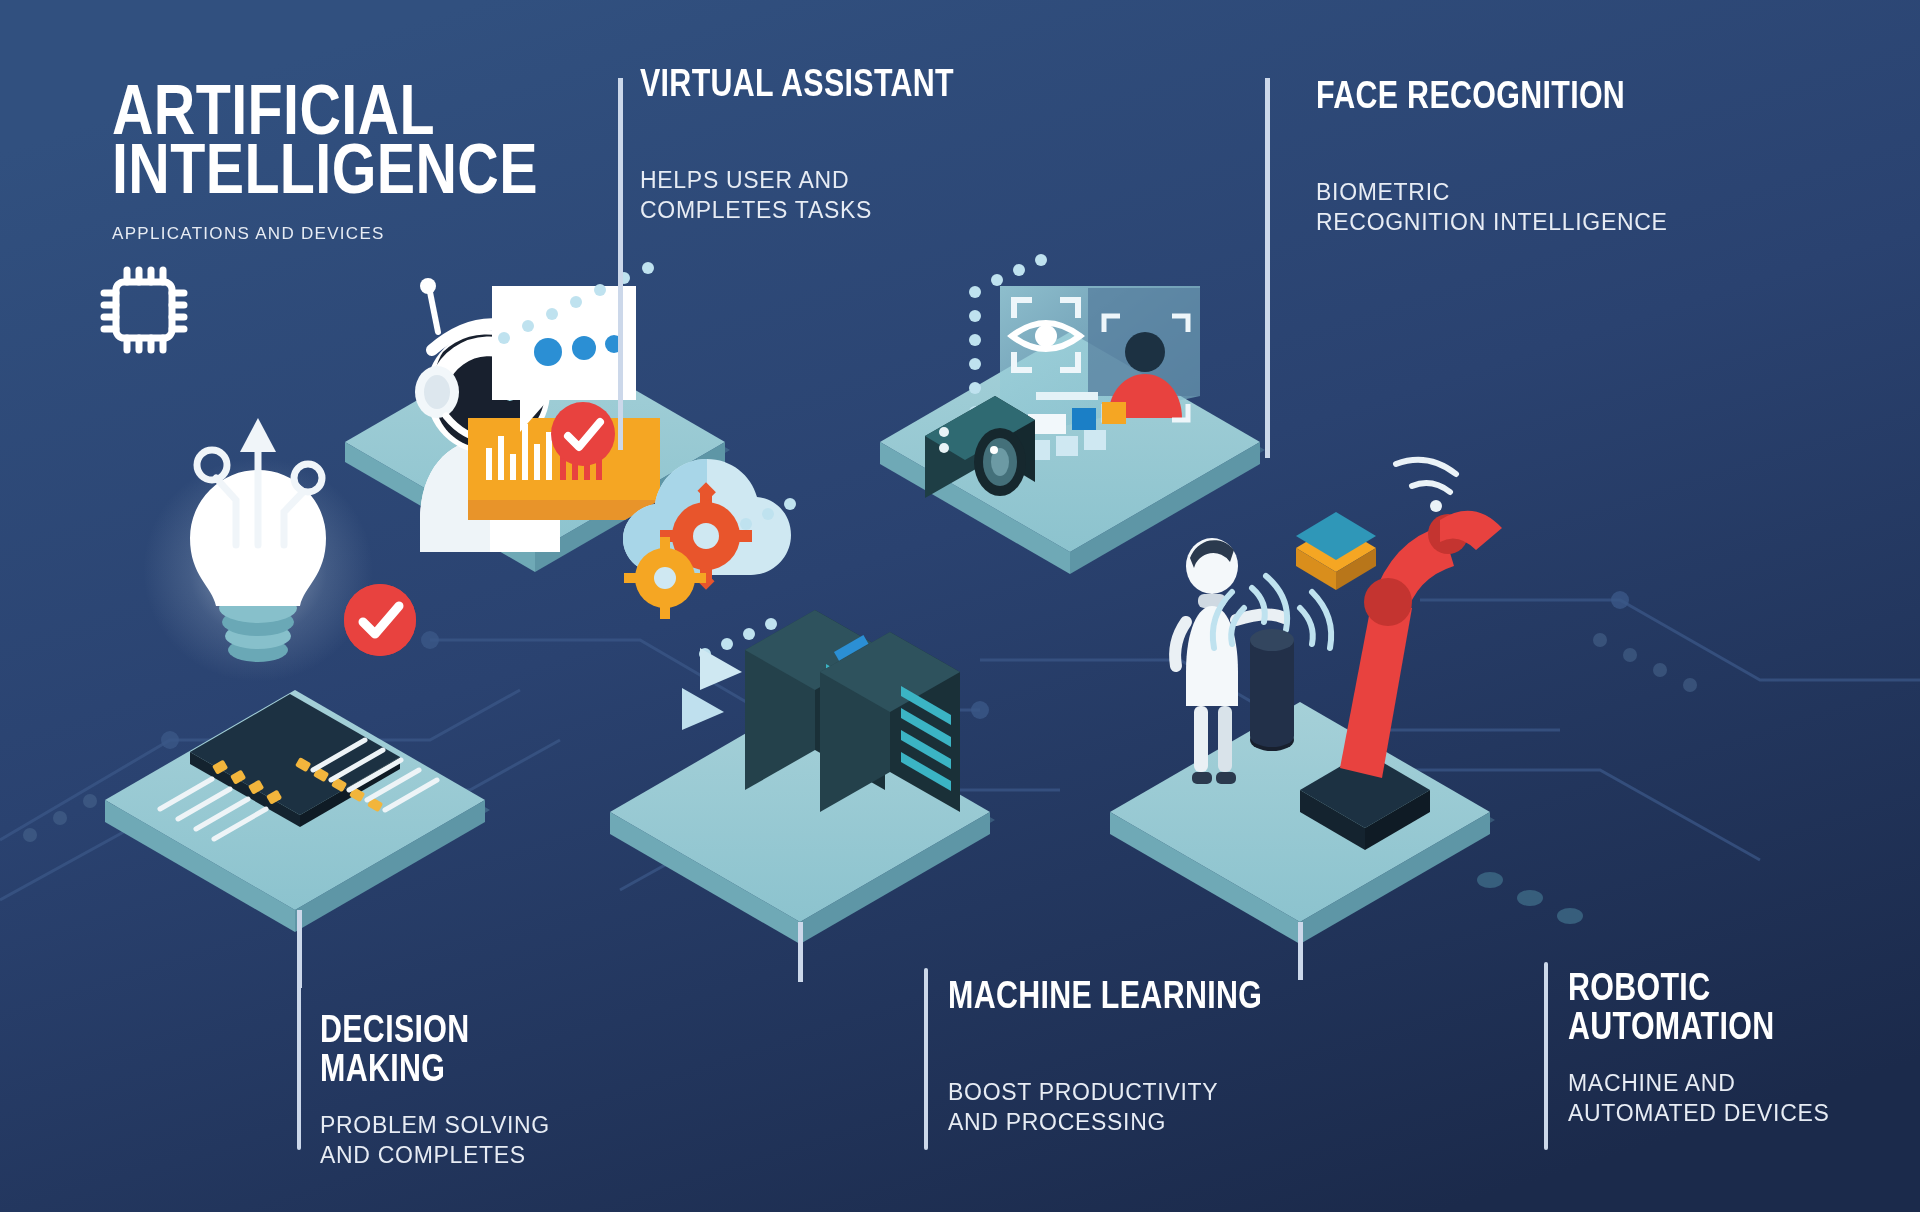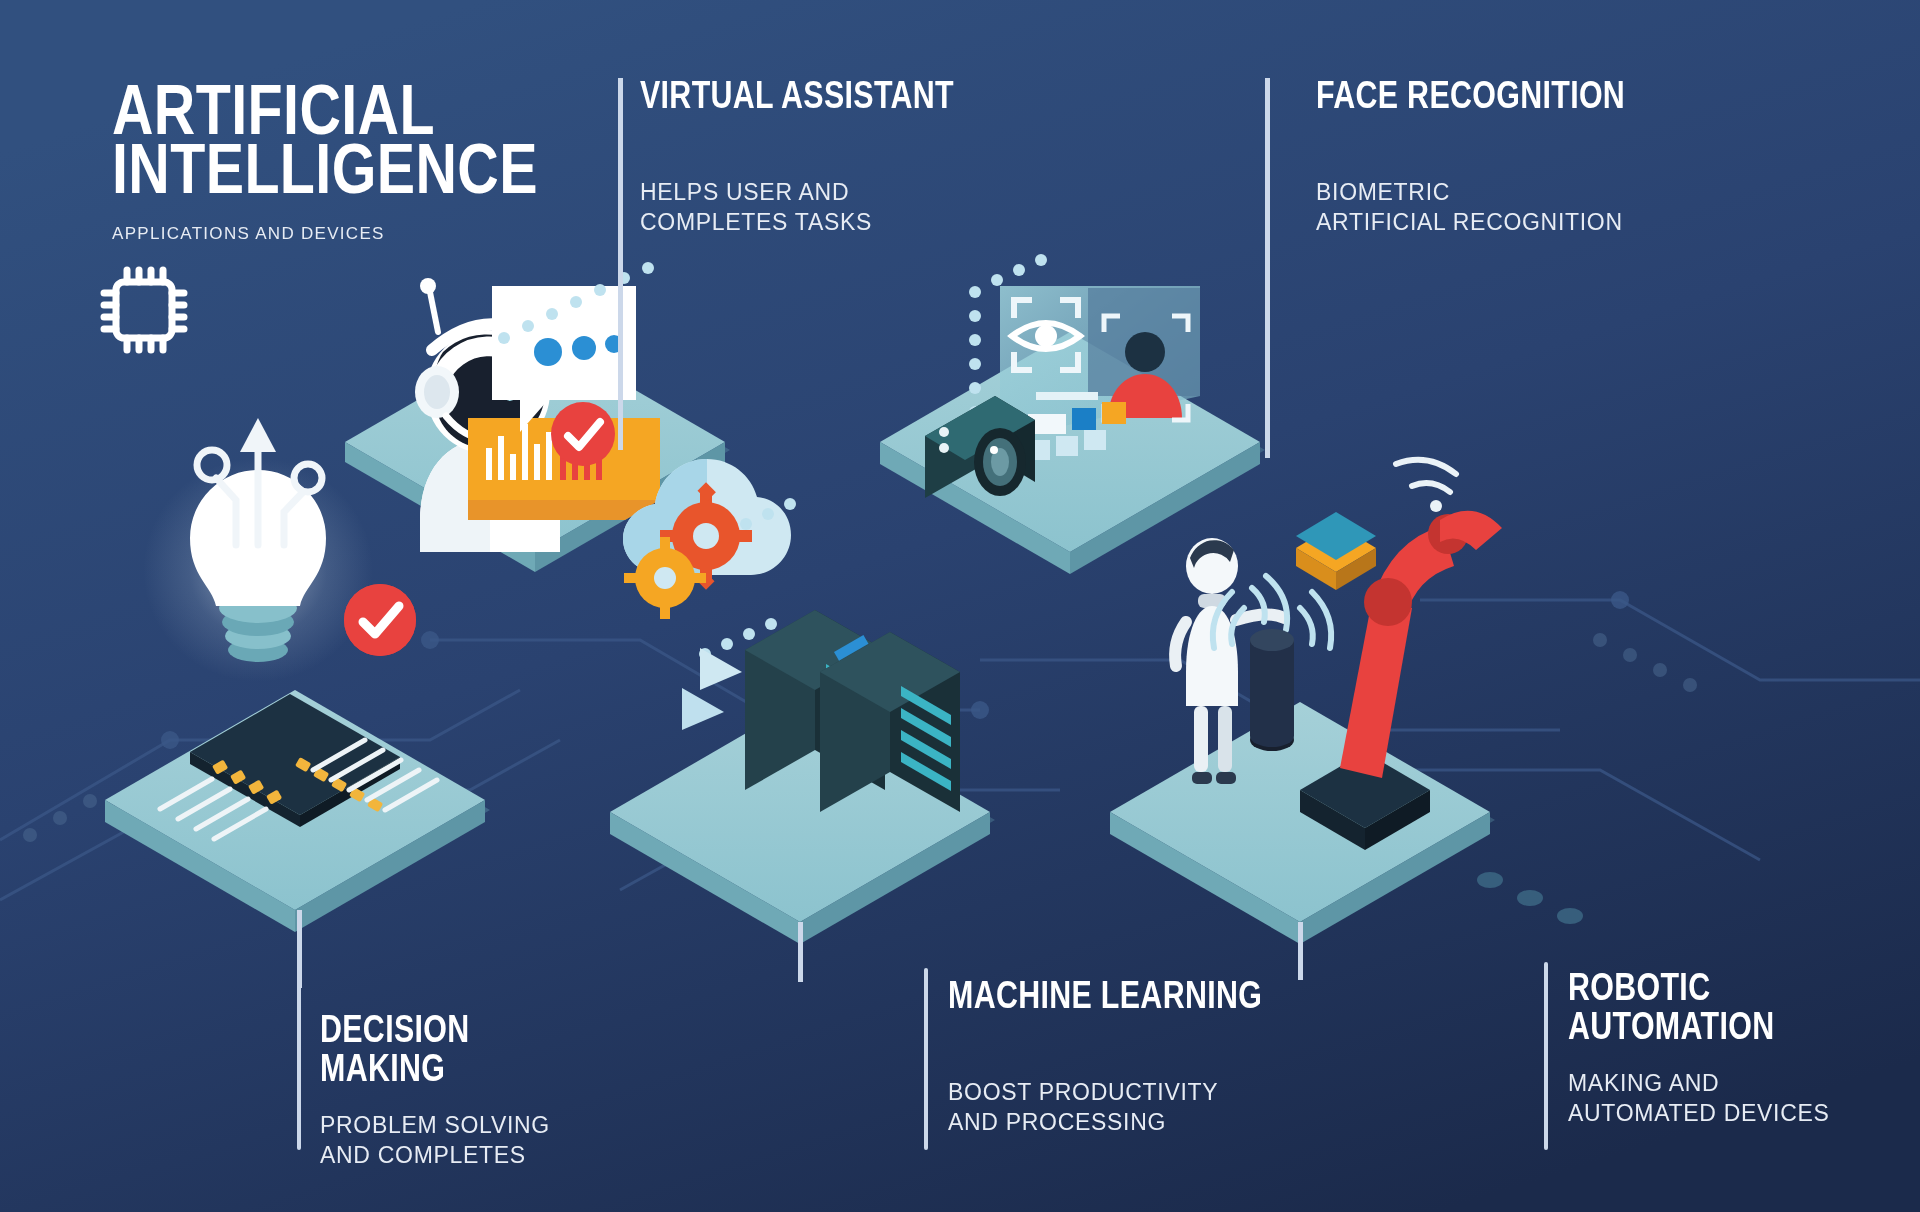--- a/index.html
+++ b/index.html
@@ -435,30 +435,30 @@
   <svg class="label" style="left:96px; top:262px; width:96px; height:96px;" viewBox="0 0 96 96">
     <g fill="none" stroke="#ffffff" stroke-width="7" stroke-linecap="round">
       <rect x="20" y="20" width="56" height="56" rx="8"></rect>
       <path d="M31 20 L31 8 M43 20 L43 8 M55 20 L55 8 M67 20 L67 8"></path>
       <path d="M31 76 L31 88 M43 76 L43 88 M55 76 L55 88 M67 76 L67 88"></path>
       <path d="M20 31 L8 31 M20 43 L8 43 M20 55 L8 55 M20 67 L8 67"></path>
       <path d="M76 31 L88 31 M76 43 L88 43 M76 55 L88 55 M76 67 L88 67"></path>
     </g>
   </svg>
 
-  <div class="label" style="left:640px; top:76px;">
+  <div class="label" style="left:640px; top:64px;">
     <div class="sec-title">VIRTUAL ASSISTANT</div>
     <div class="sec-sub" style="margin-top:62px;">HELPS USER AND</div>
     <div class="sec-sub">COMPLETES TASKS</div>
   </div>
 
   <div class="label" style="left:1288px; top:76px;margin-left:28px;">
     <div class="sec-title">FACE RECOGNITION</div>
     <div class="sec-sub" style="margin-top:62px;">BIOMETRIC</div>
-    <div class="sec-sub">ARTIFICIAL RECOGNITION</div>
+    <div class="sec-sub">RECOGNITION INTELLIGENCE</div>
   </div>
 
   <div class="rule" style="left:297px; top:972px; height:178px;"></div>
   <div class="label" style="left:320px; top:1010px;">
     <div class="sec-title">DECISION</div>
     <div class="sec-title">MAKING</div>
     <div class="sec-sub" style="margin-top:22px;">PROBLEM SOLVING</div>
     <div class="sec-sub">AND COMPLETES</div>
   </div>
 
@@ -466,17 +466,17 @@
   <div class="label" style="left:948px; top:976px;">
     <div class="sec-title">MACHINE LEARNING</div>
     <div class="sec-sub" style="margin-top:62px;">BOOST PRODUCTIVITY</div>
     <div class="sec-sub">AND PROCESSING</div>
   </div>
 
   <div class="rule" style="left:1544px; top:962px; height:188px;"></div>
   <div class="label" style="left:1568px; top:968px;">
     <div class="sec-title">ROBOTIC</div>
     <div class="sec-title">AUTOMATION</div>
-    <div class="sec-sub" style="margin-top:22px;">MAKING AND</div>
+    <div class="sec-sub" style="margin-top:22px;">MACHINE AND</div>
     <div class="sec-sub">AUTOMATED DEVICES</div>
   </div>
 
 </div>
 
 </body></html>

